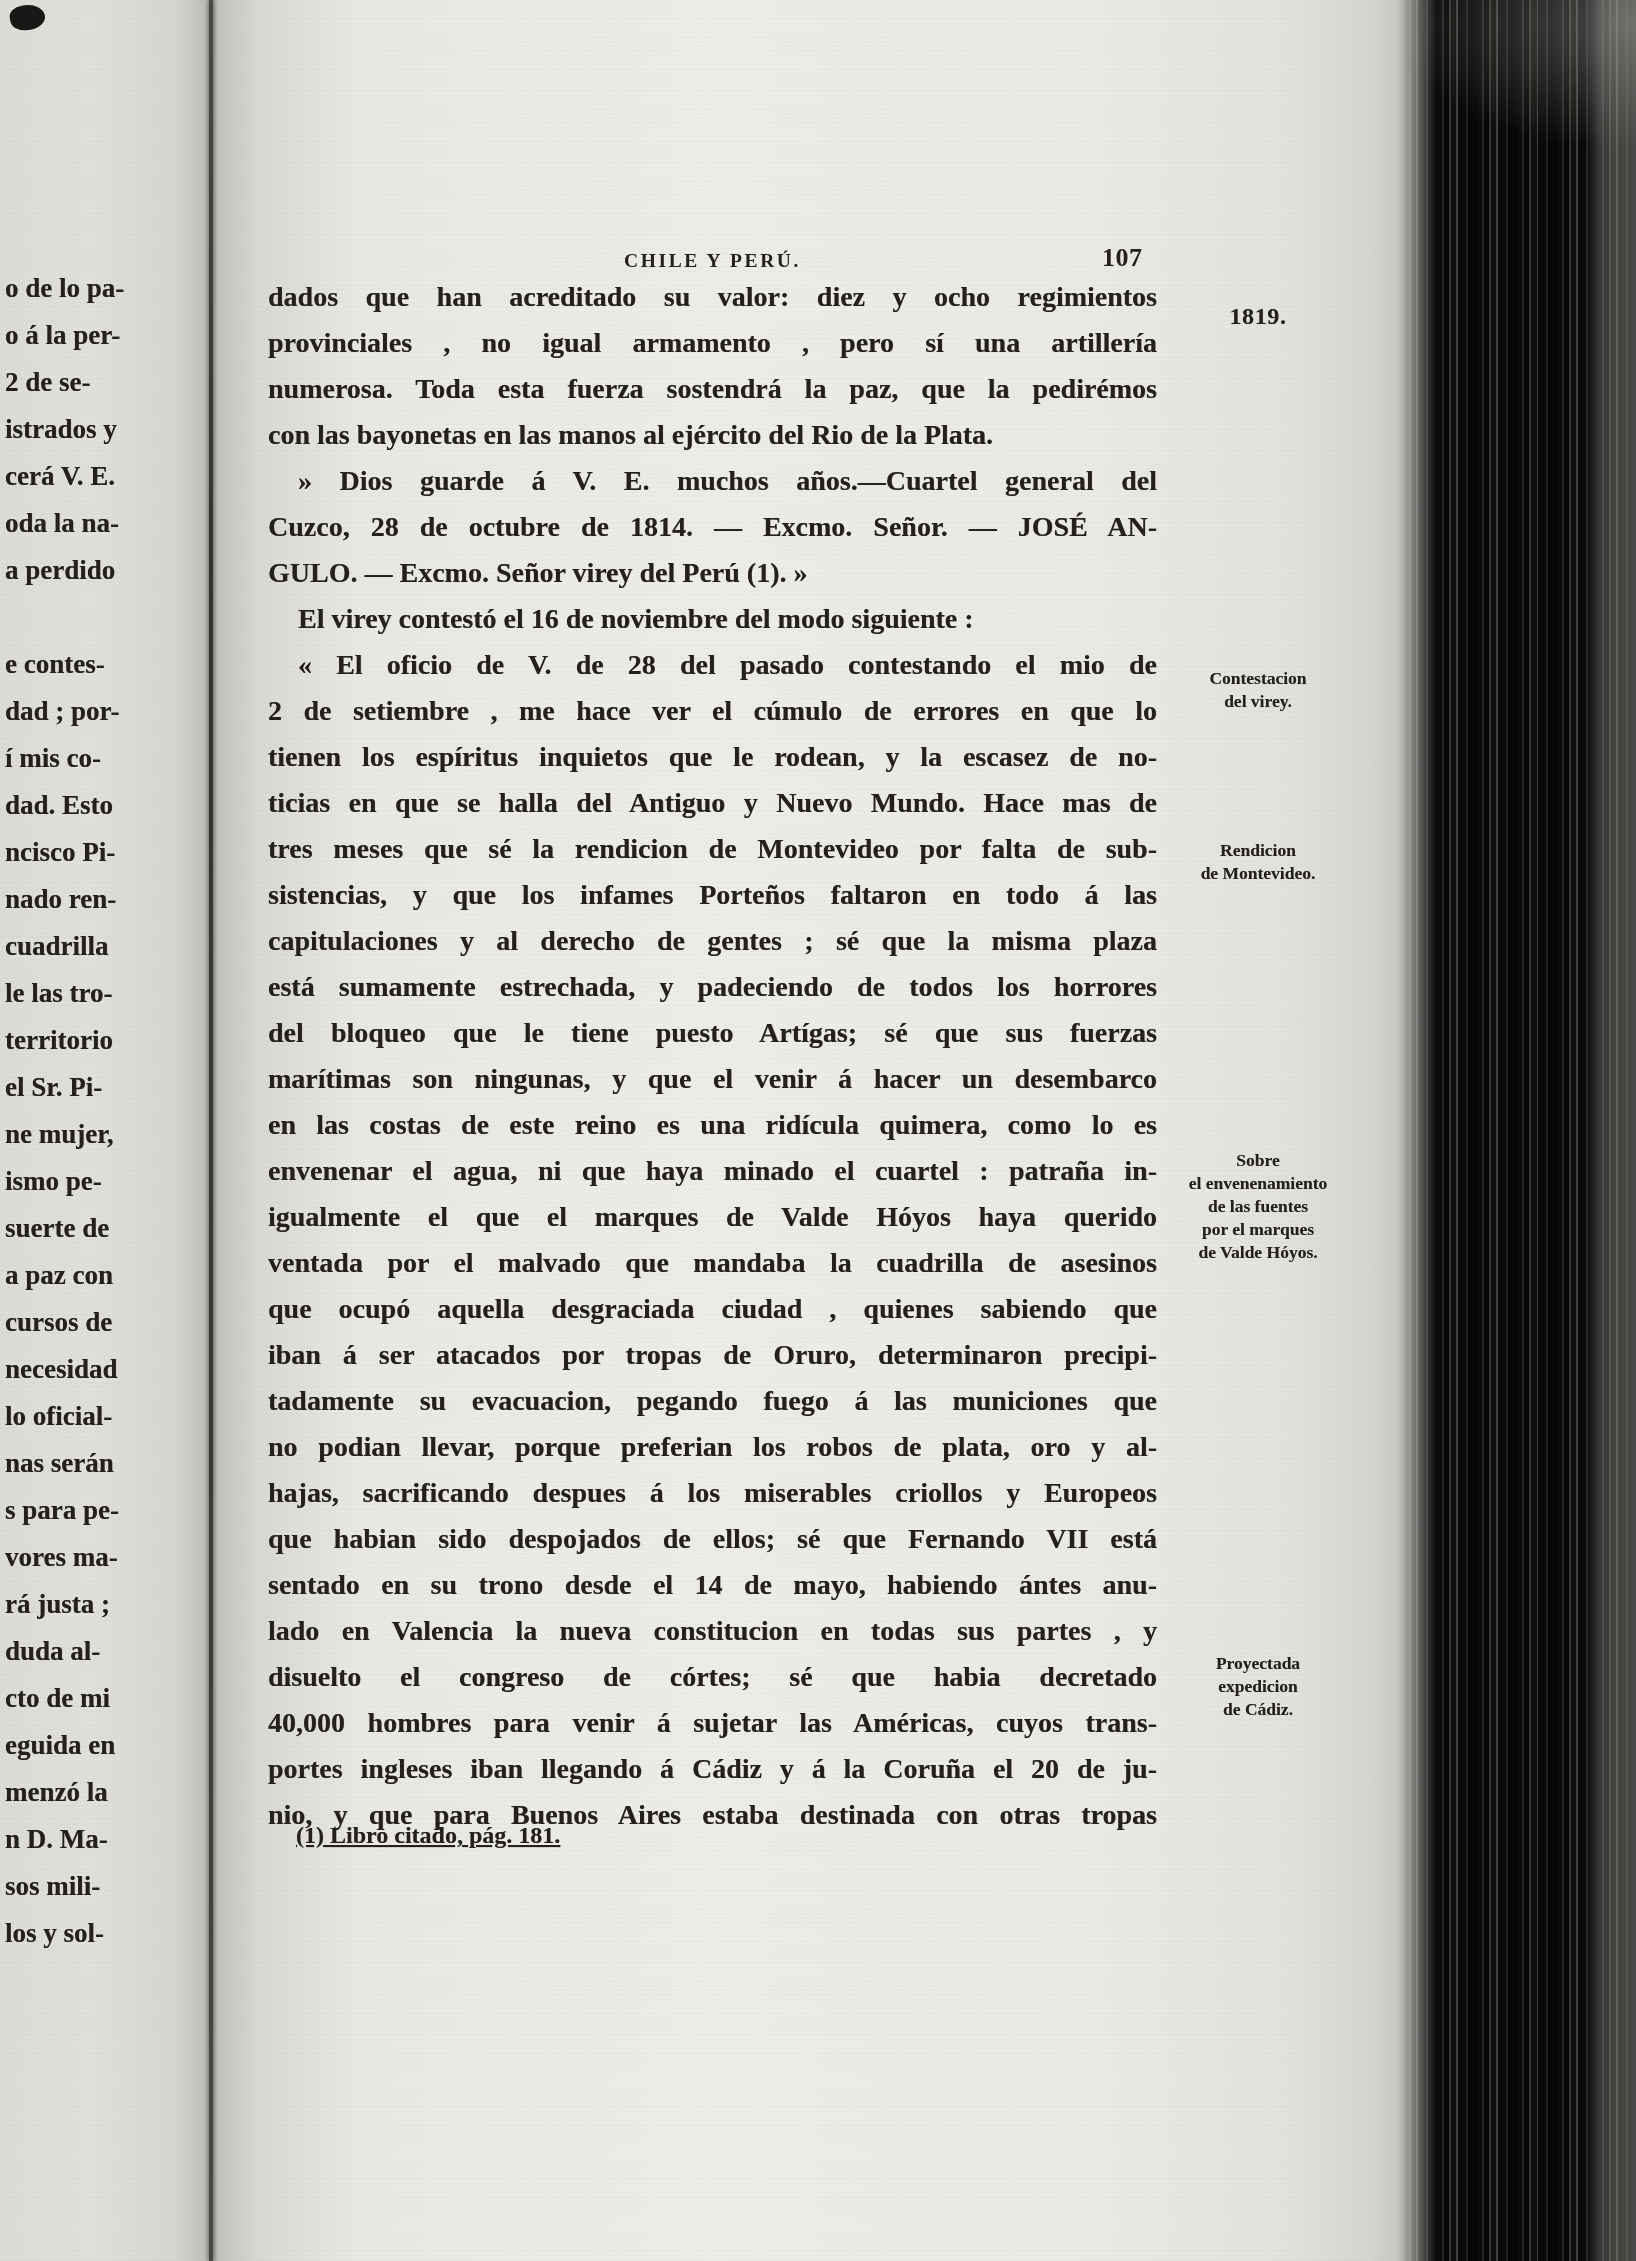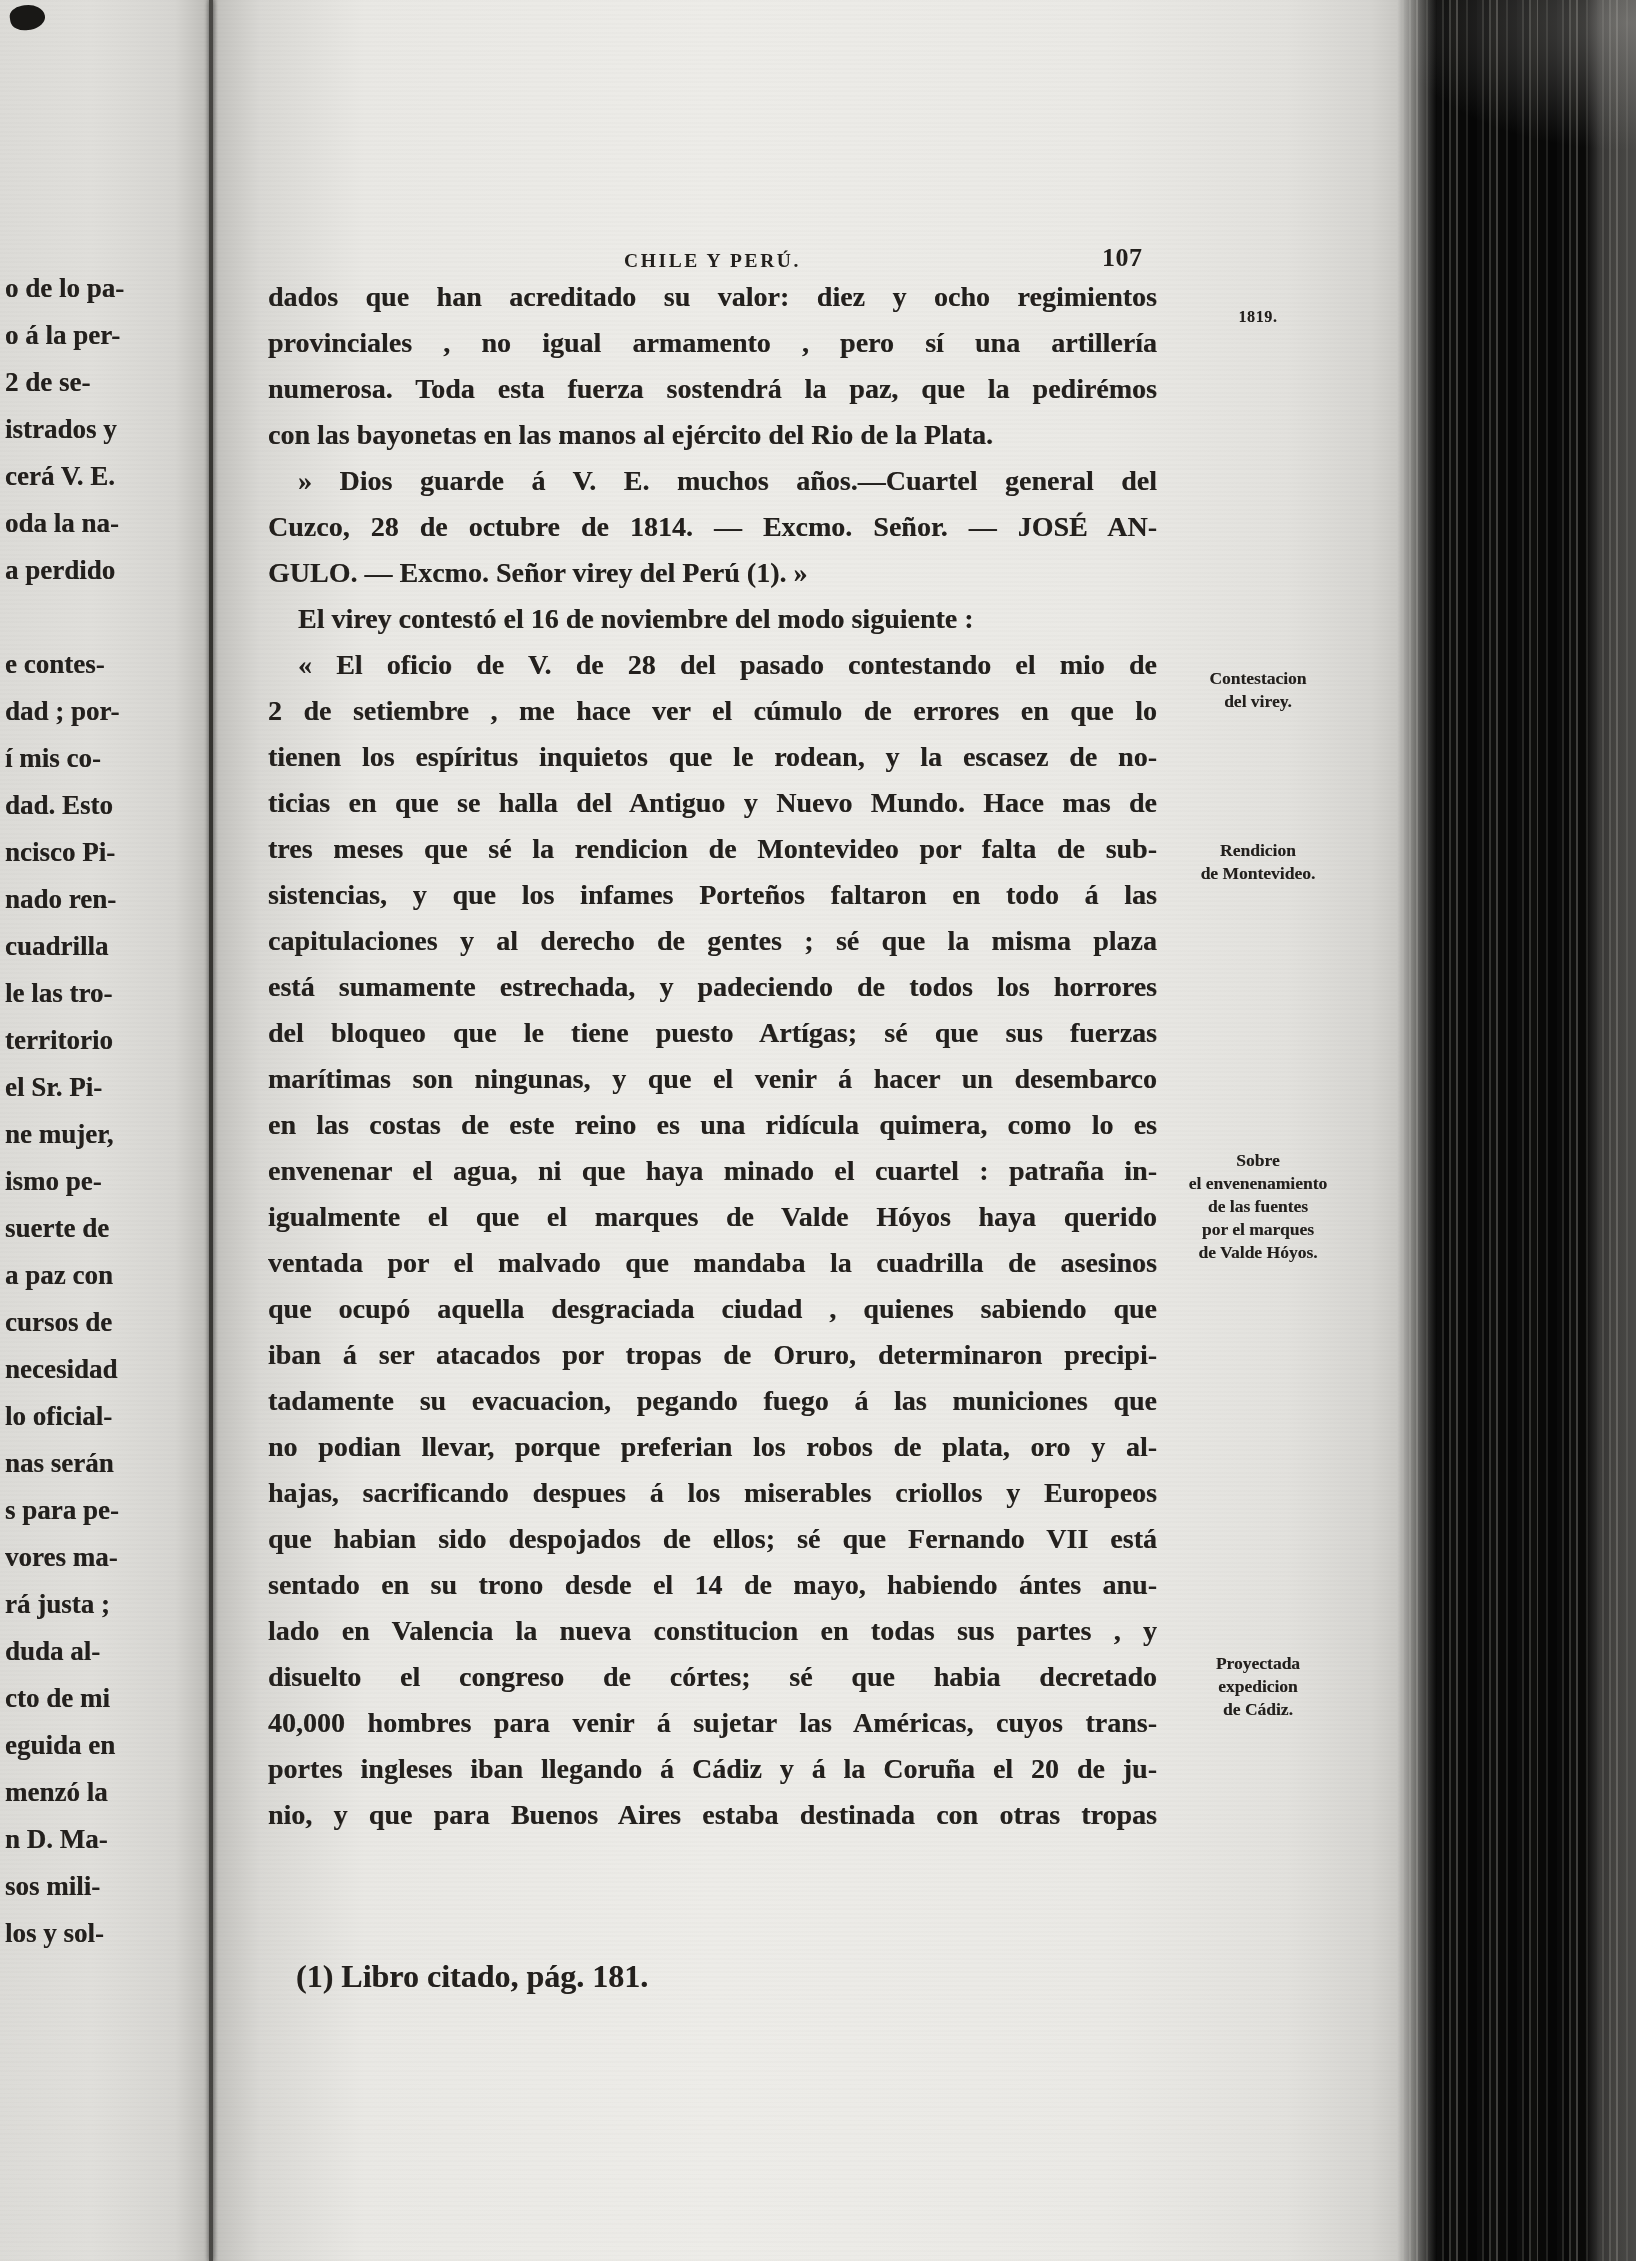--- a/index.html
+++ b/index.html
@@ -59,30 +59,31 @@
   }
   .bl.end{text-align-last:left;}
   .bl.ind{text-indent:30px;}
   
   .note{
     position:absolute;left:1151px;width:214px;
     text-align:center;font-size:17.5px;line-height:23px;font-weight:700;
     white-space:pre-line;
     text-shadow:0.2px 0.2px 0.4px rgba(35,32,29,.4);
   }
-  .n1{top:305px;font-size:16px;letter-spacing:0.6px;}
+  .n1{top:305px;font-size:24px;letter-spacing:0.6px;}
   .n2{top:667px;}
   .n3{top:799px;margin-top:40px;}
   .n4{top:1149px;}
   .n5{top:1652px;}
   
   .footnote{
-    position:absolute;left:296px;top:1958px;
-    font-size:32px;font-weight:700;
+    position:absolute;left:296px;top:1822px;
+    font-size:24px;font-weight:700;
     text-shadow:0.3px 0.3px 0.5px rgba(35,32,29,.45);
+    text-decoration:underline;
   }
   
   .book-edge{
     position:absolute;left:1397px;top:0;width:239px;height:2261px;
     background:
       linear-gradient(90deg,#c9c8c4 0,rgba(201,200,196,0) 40px),
       radial-gradient(338px 182px at 97% 1%, rgba(172,170,166,.4), rgba(172,170,166,0) 70%),
       linear-gradient(90deg, rgba(0,0,0,0) 0 188px, rgba(150,148,144,.34) 203px, rgba(168,166,161,.42) 239px),
       repeating-linear-gradient(90deg,
         #0b0b0b 0 5.2px, #272725 5.2px 7.1px, #070707 7.1px 12.3px, #343431 12.3px 13.6px,

